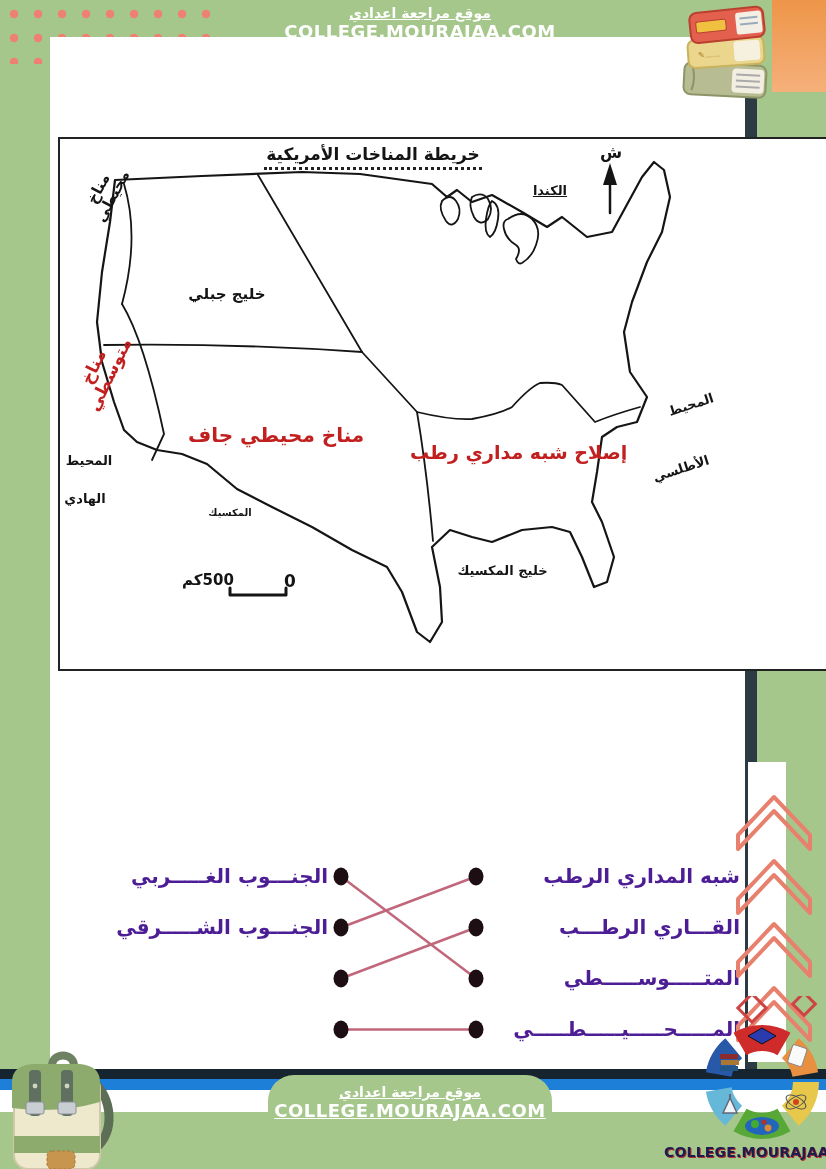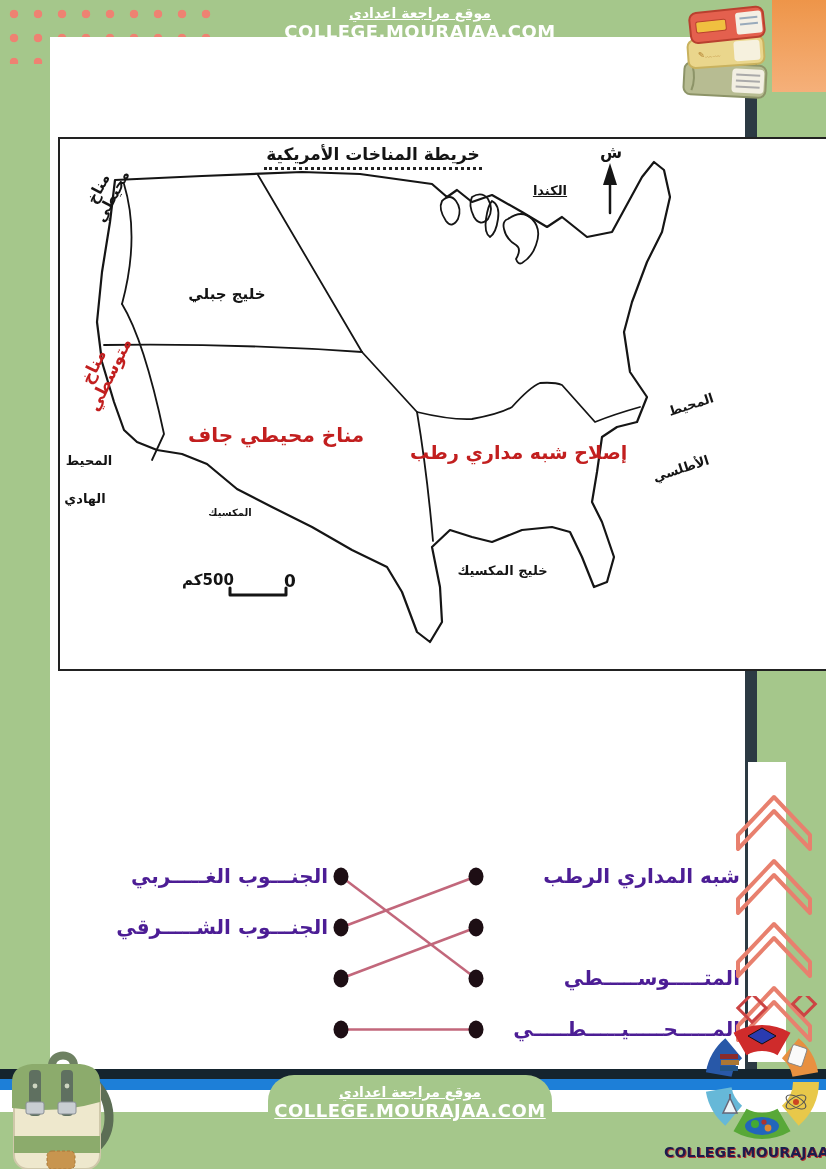--- a/index.html
+++ b/index.html
@@ -135,20 +135,21 @@
     <div class="mlab pac1">المحيط</div>
     <div class="mlab pac2">الهادي</div>
     <div class="mlab mexico">المكسيك</div>
     <div class="mlab gulf">خليج المكسيك</div>
     <div class="mlab scalekm">500كم</div>
     <div class="mlab scale0">0</div>
   </div>
 
 
   <div class="abs match-item climate" style="top:851px">شبه المداري الرطب</div>
+  <div class="abs match-item climate" style="top:902px">القـــاري الرطـــب</div>
   <div class="abs match-item climate" style="top:953px">المتـــــوســـــطي</div>
   <div class="abs match-item climate" style="top:1004px">المـــــحـــــيـــــطـــــي</div>
   <div class="abs match-item region" style="top:851px">الجنـــوب الغـــــربي</div>
   <div class="abs match-item region" style="top:902px">الجنـــوب الشـــــرقي</div>
   <svg id="conn" class="abs" width="826" height="1169">
       <line x1="476" y1="876.5" x2="341" y2="927.5" stroke="#c2677b" stroke-width="2.5"></line>
       <line x1="476" y1="927.5" x2="341" y2="978.5" stroke="#c2677b" stroke-width="2.5"></line>
       <line x1="476" y1="978.5" x2="341" y2="876.5" stroke="#c2677b" stroke-width="2.5"></line>
       <line x1="476" y1="1029.5" x2="341" y2="1029.5" stroke="#c2677b" stroke-width="2.5"></line>
       <ellipse cx="341" cy="876.5" rx="7.5" ry="9" fill="#1d0e14"></ellipse>

